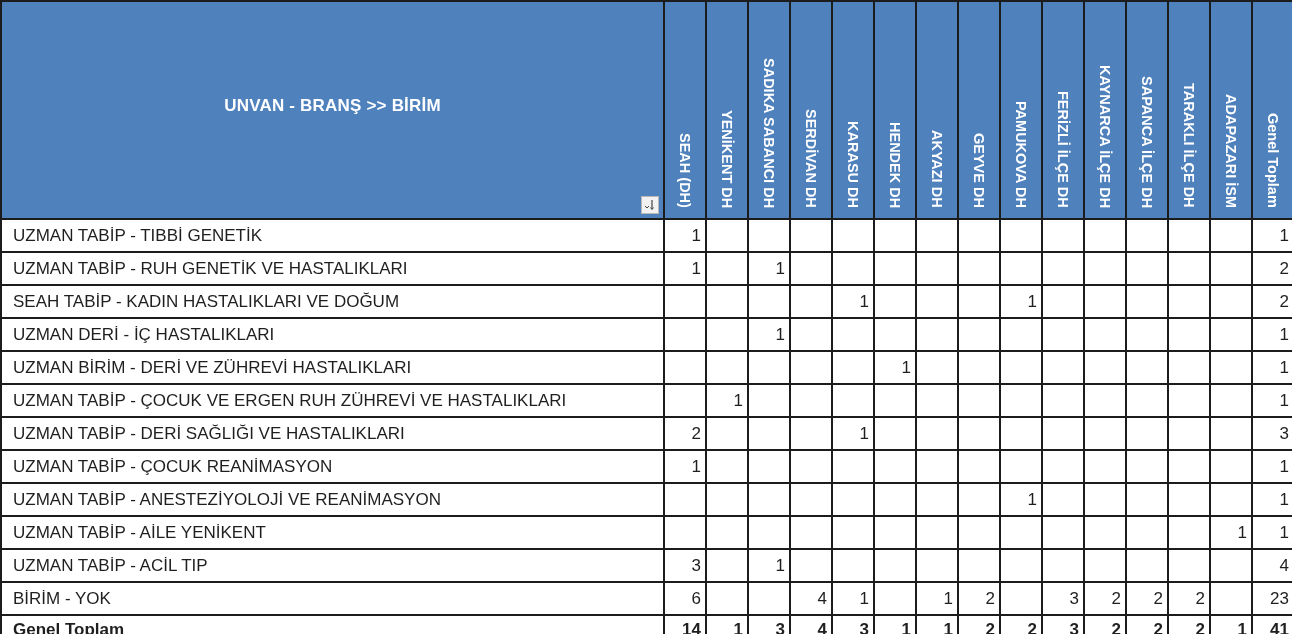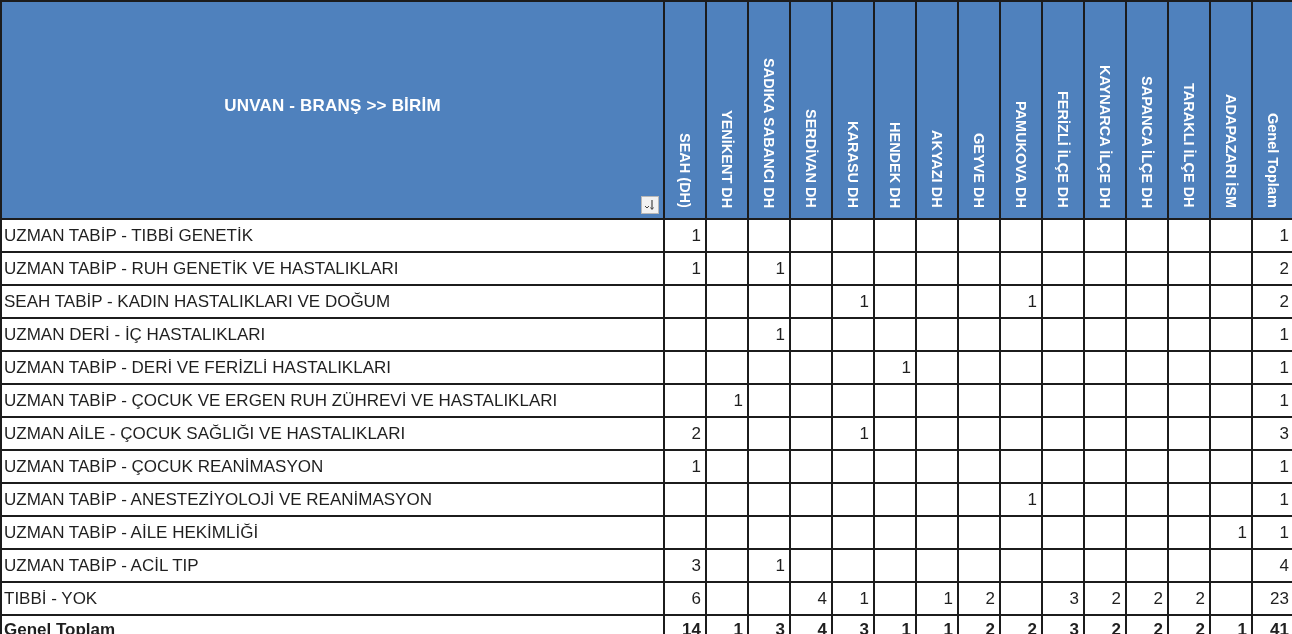--- a/index.html
+++ b/index.html
@@ -73,21 +73,21 @@
   }
   .filter-btn svg { display: block; }
   .pivot tbody td {
     height: 33px;
     font-size: 17px;
     color: #1f1f1f;
     background: #ffffff;
   }
   .pivot tbody td.row-label {
     text-align: left;
-    padding-left: 2px;
+    padding-left: 11px;
     white-space: nowrap;
     overflow: hidden;
   }
   .pivot tbody td.num {
     text-align: right;
     padding-right: 4px;
   }
   .pivot tbody tr.total-row td {
     font-weight: bold;
     height: 30px;
@@ -211,21 +211,21 @@
         <td class="num"></td>
         <td class="num"></td>
         <td class="num"></td>
         <td class="num"></td>
         <td class="num"></td>
         <td class="num"></td>
         <td class="num"></td>
         <td class="num">1</td>
       </tr>
       <tr>
-        <td class="row-label">UZMAN TABİP - DERİ VE FERİZLİ HASTALIKLARI</td>
+        <td class="row-label">UZMAN BİRİM - DERİ VE ZÜHREVİ HASTALIKLARI</td>
         <td class="num"></td>
         <td class="num"></td>
         <td class="num"></td>
         <td class="num"></td>
         <td class="num"></td>
         <td class="num">1</td>
         <td class="num"></td>
         <td class="num"></td>
         <td class="num"></td>
         <td class="num"></td>
@@ -247,21 +247,21 @@
         <td class="num"></td>
         <td class="num"></td>
         <td class="num"></td>
         <td class="num"></td>
         <td class="num"></td>
         <td class="num"></td>
         <td class="num"></td>
         <td class="num">1</td>
       </tr>
       <tr>
-        <td class="row-label">UZMAN AİLE - ÇOCUK SAĞLIĞI VE HASTALIKLARI</td>
+        <td class="row-label">UZMAN TABİP - DERİ SAĞLIĞI VE HASTALIKLARI</td>
         <td class="num">2</td>
         <td class="num"></td>
         <td class="num"></td>
         <td class="num"></td>
         <td class="num">1</td>
         <td class="num"></td>
         <td class="num"></td>
         <td class="num"></td>
         <td class="num"></td>
         <td class="num"></td>
@@ -301,21 +301,21 @@
         <td class="num"></td>
         <td class="num">1</td>
         <td class="num"></td>
         <td class="num"></td>
         <td class="num"></td>
         <td class="num"></td>
         <td class="num"></td>
         <td class="num">1</td>
       </tr>
       <tr>
-        <td class="row-label">UZMAN TABİP - AİLE HEKİMLİĞİ</td>
+        <td class="row-label">UZMAN TABİP - AİLE YENİKENT</td>
         <td class="num"></td>
         <td class="num"></td>
         <td class="num"></td>
         <td class="num"></td>
         <td class="num"></td>
         <td class="num"></td>
         <td class="num"></td>
         <td class="num"></td>
         <td class="num"></td>
         <td class="num"></td>
@@ -337,21 +337,21 @@
         <td class="num"></td>
         <td class="num"></td>
         <td class="num"></td>
         <td class="num"></td>
         <td class="num"></td>
         <td class="num"></td>
         <td class="num"></td>
         <td class="num">4</td>
       </tr>
       <tr>
-        <td class="row-label">TIBBİ - YOK</td>
+        <td class="row-label">BİRİM - YOK</td>
         <td class="num">6</td>
         <td class="num"></td>
         <td class="num"></td>
         <td class="num">4</td>
         <td class="num">1</td>
         <td class="num"></td>
         <td class="num">1</td>
         <td class="num">2</td>
         <td class="num"></td>
         <td class="num">3</td>

